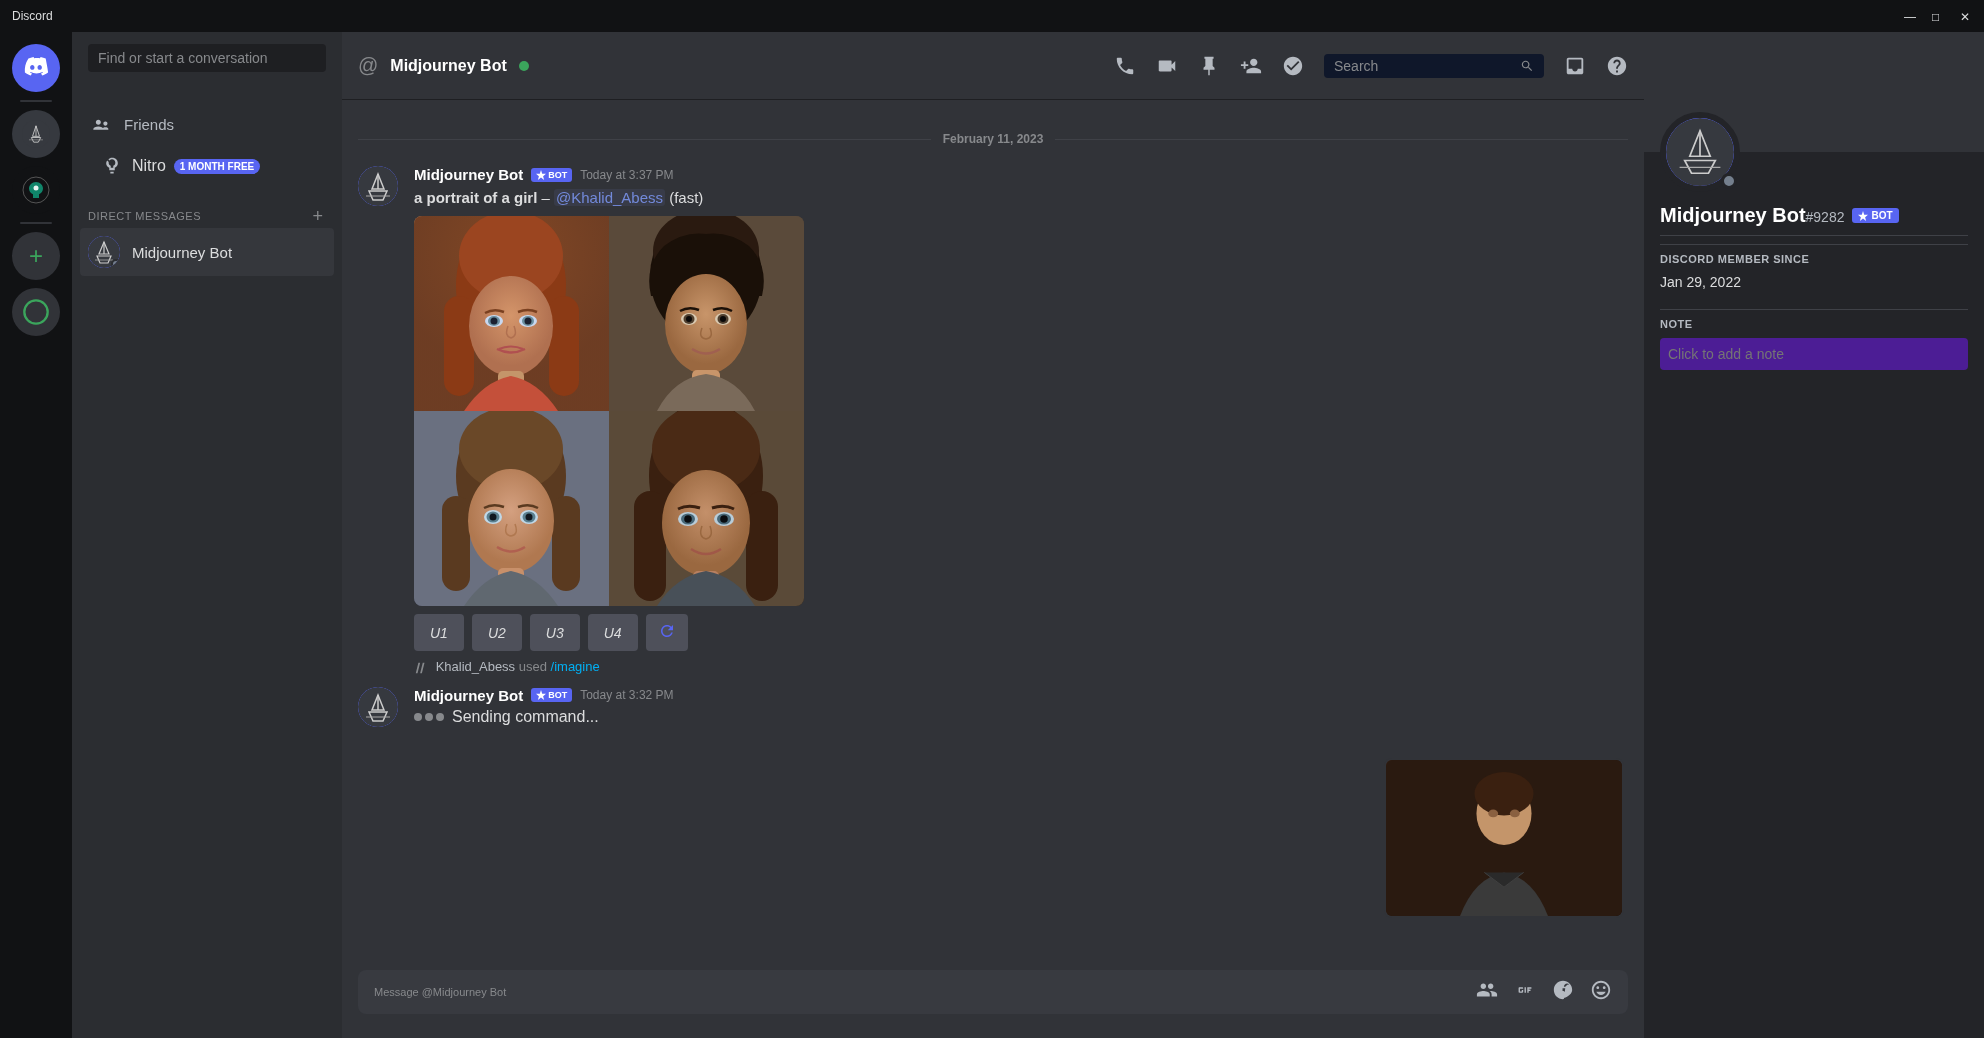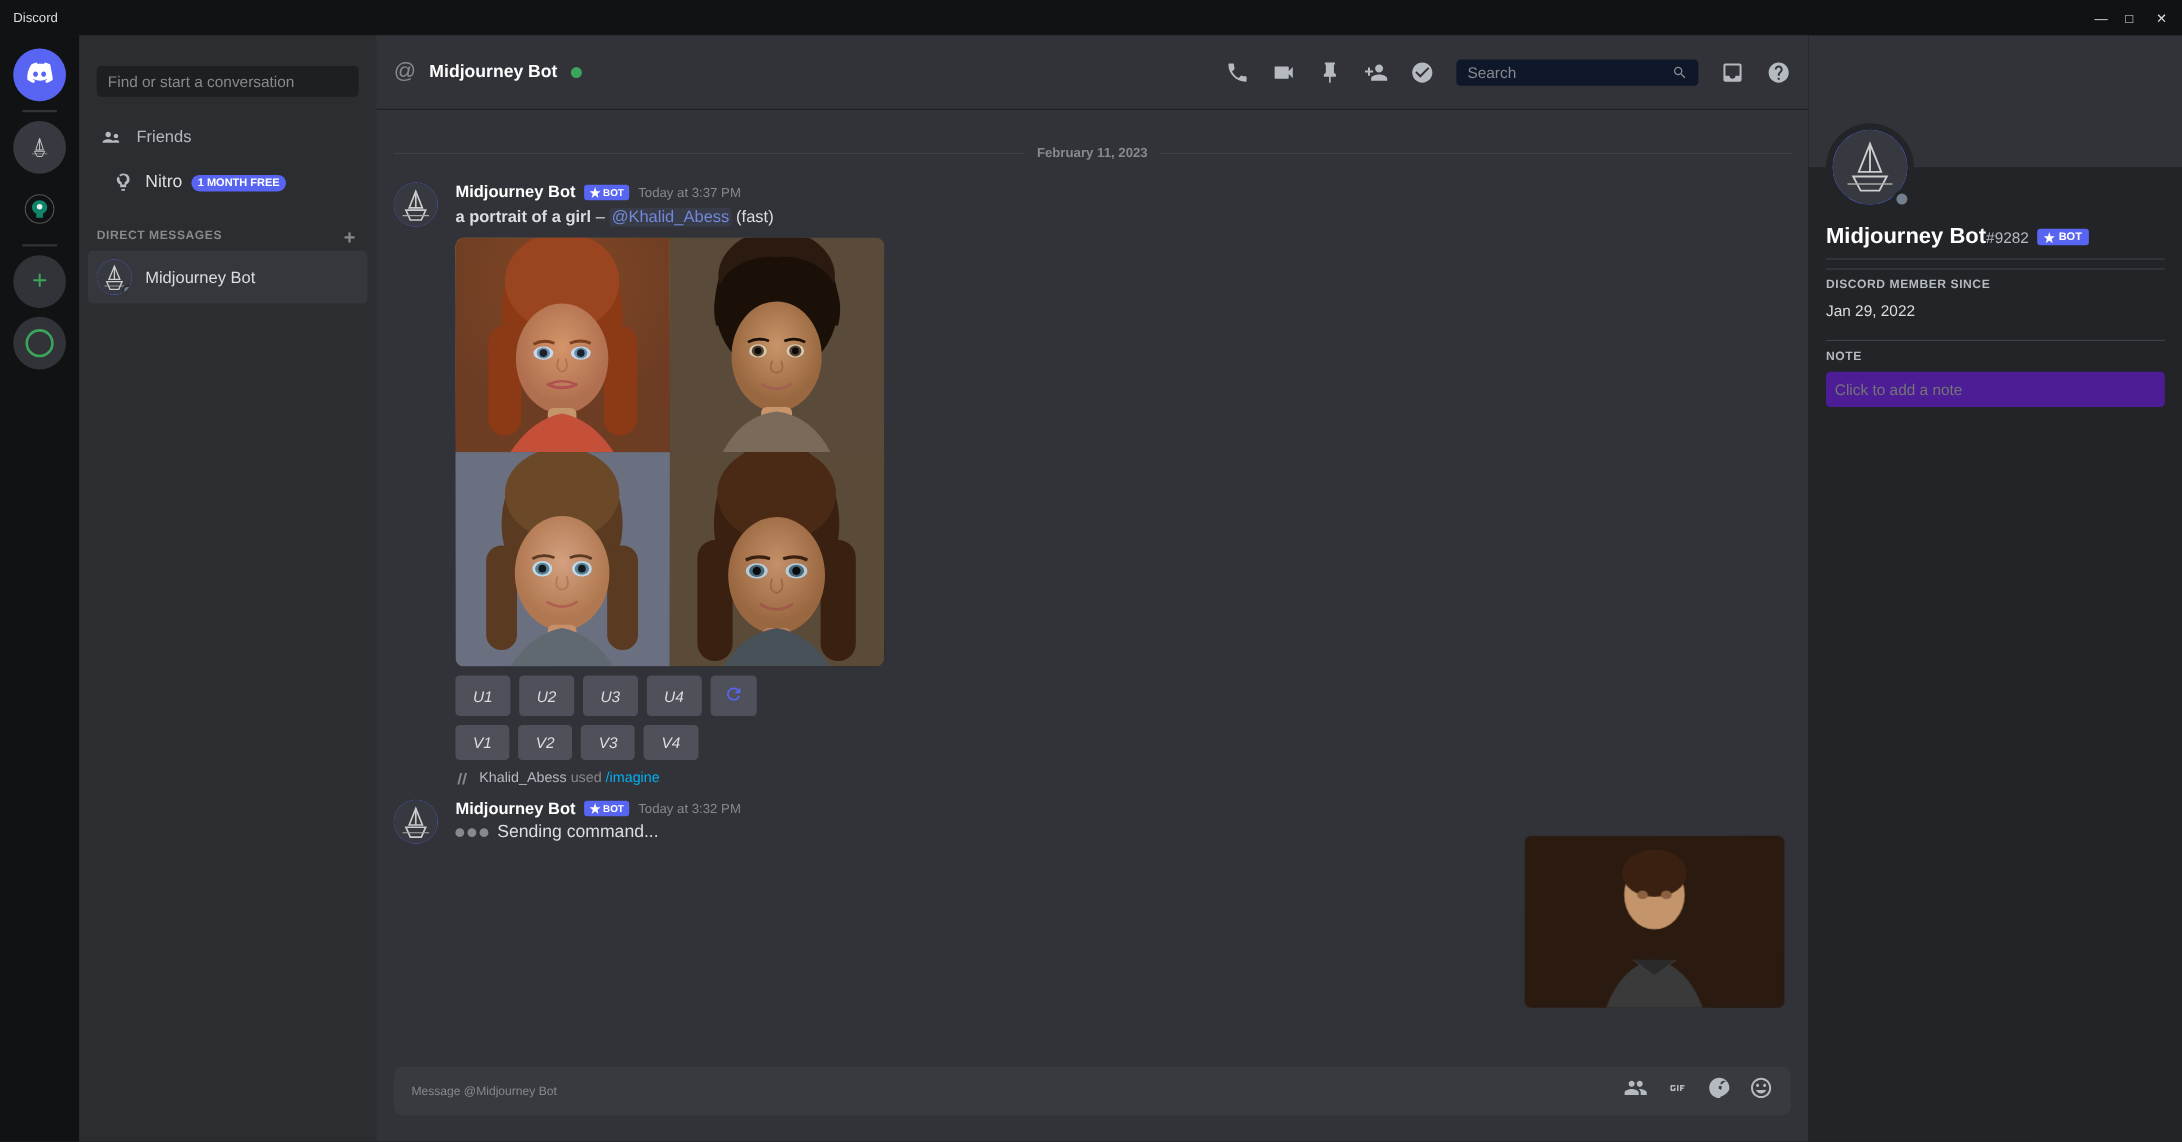--- a/index.html
+++ b/index.html
@@ -106,21 +106,21 @@
       width: 270px;
       background: #2b2d31;
       display: flex;
       flex-direction: column;
       flex-shrink: 0;
     }
     .dm-search-bar {
       height: 68px;
       padding: 12px 16px;
       display: flex;
-      align-items: flex-end;
+      align-items: flex-start;
     }
     .dm-search-input {
       width: 100%;
       background: #1e1f22;
       border: none;
       border-radius: 4px;
       padding: 6px 10px;
       color: #dcddde;
       font-size: 14px;
       height: 28px;
@@ -145,25 +145,25 @@
     .dm-nav-icon {
       width: 24px;
       height: 24px;
       display: flex;
       align-items: center;
       justify-content: center;
       color: #b5bac1;
     }
     .dm-section-header {
       display: flex;
-      align-items: flex-start;
+      align-items: center;
       justify-content: space-between;
       padding: 16px 16px 4px 16px;
       font-size: 11px;
-      font-weight: 700;
+      font-weight: 400;
       text-transform: uppercase;
       color: #87898c;
       letter-spacing: 0.5px;
     }
     .dm-add-btn {
       width: 16px;
       height: 16px;
       cursor: pointer;
       color: #87898c;
       font-size: 18px;
@@ -988,26 +988,20 @@
             <button class="action-btn">U2</button>
             <button class="action-btn">U3</button>
             <button class="action-btn">U4</button>
             <button class="action-btn refresh">
               <svg viewBox="0 0 24 24" width="18" height="18" fill="#5865f2">
                 <path d="M17.65 6.35C16.2 4.9 14.21 4 12 4c-4.42 0-7.99 3.58-7.99 8s3.57 8 7.99 8c3.73 0 6.84-2.55 7.73-6h-2.08c-.82 2.33-3.04 4-5.65 4-3.31 0-6-2.69-6-6s2.69-6 6-6c1.66 0 3.14.69 4.22 1.78L13 11h7V4l-2.35 2.35z"></path>
               </svg>
             </button>
           </div>
 
-          <div class="action-buttons">
-            <button class="action-btn">V1</button>
-            <button class="action-btn">V2</button>
-            <button class="action-btn">V3</button>
-            <button class="action-btn">V4</button>
-          </div>
         </div>
       </div>
 
       <div class="system-message">
         <svg viewBox="0 0 16 16" width="14" height="14" fill="#87898c" style="display:inline;vertical-align:middle;margin-right:4px">
           <path d="M5 2l-3 12h2l3-12H5zm5 0l-3 12h2l3-12h-2z"></path>
         </svg>
         <span style="color:#b5bac1;font-weight:500;">Khalid_Abess</span>
         <span> used </span>
         <span class="command">/imagine</span>

